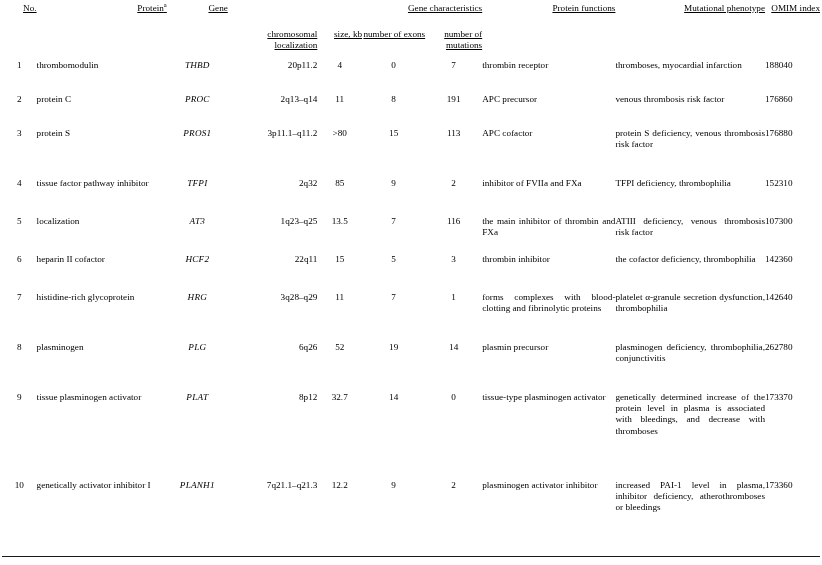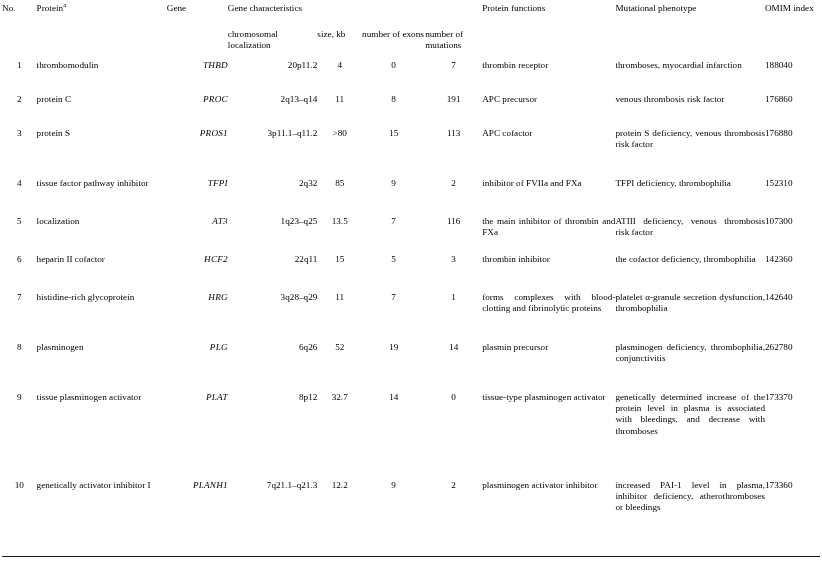--- a/index.html
+++ b/index.html
@@ -36,44 +36,45 @@
     font-weight: normal;
   }
 
   
   .rule-top   { border-top: 1.6px solid #1a1a1a; }
   .rule-thin-bot { border-bottom: 0.9px solid #3a3a3a; }
   .vline-r { border-right: 0.9px solid #3a3a3a; }
 
   
   thead th {
-    text-align: left;
+    text-align: right;
     padding: 4px 3px 4px 3px;
     font-size: 9.2px;
     line-height: 1.2;
+    text-decoration: underline;
   }
   thead .hdr-row1 th { height: 26px; }
   thead .hdr-row2 th { height: 31px; }
   th.spanmid { vertical-align: middle; }
   th.topmid  { vertical-align: middle; }
 
   sup.marker {
     font-size: 6.6px;
     vertical-align: super;
     line-height: 0;
   }
 
   
   tbody td {
     padding: 6px 4px 3px 5px;
     font-size: 9.2px;
   }
   td.c-no      { text-align: center; padding-left: 0; padding-right: 0; }
   td.c-protein { text-align: justify; text-align-last: left; hyphens: manual; }
-  td.c-gene    { text-align: right; font-style: italic; font-weight: bold; letter-spacing: .2px; }
+  td.c-gene    { text-align: center; font-style: italic; font-weight: bold; letter-spacing: .2px; }
   td.c-loc     { text-align: right; }
   td.c-size    { text-align: center; }
   td.c-exons   { text-align: center; }
   td.c-muts    { text-align: center; }
   td.c-func    { text-align: justify; text-align-last: left; }
   td.c-pheno   { text-align: justify; text-align-last: left; }
   td.c-omim    { text-align: left; }
 
   
   tbody tr:last-child td { border-bottom: 0; }

